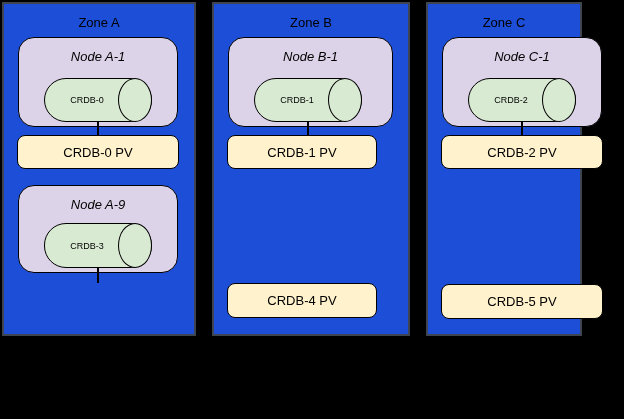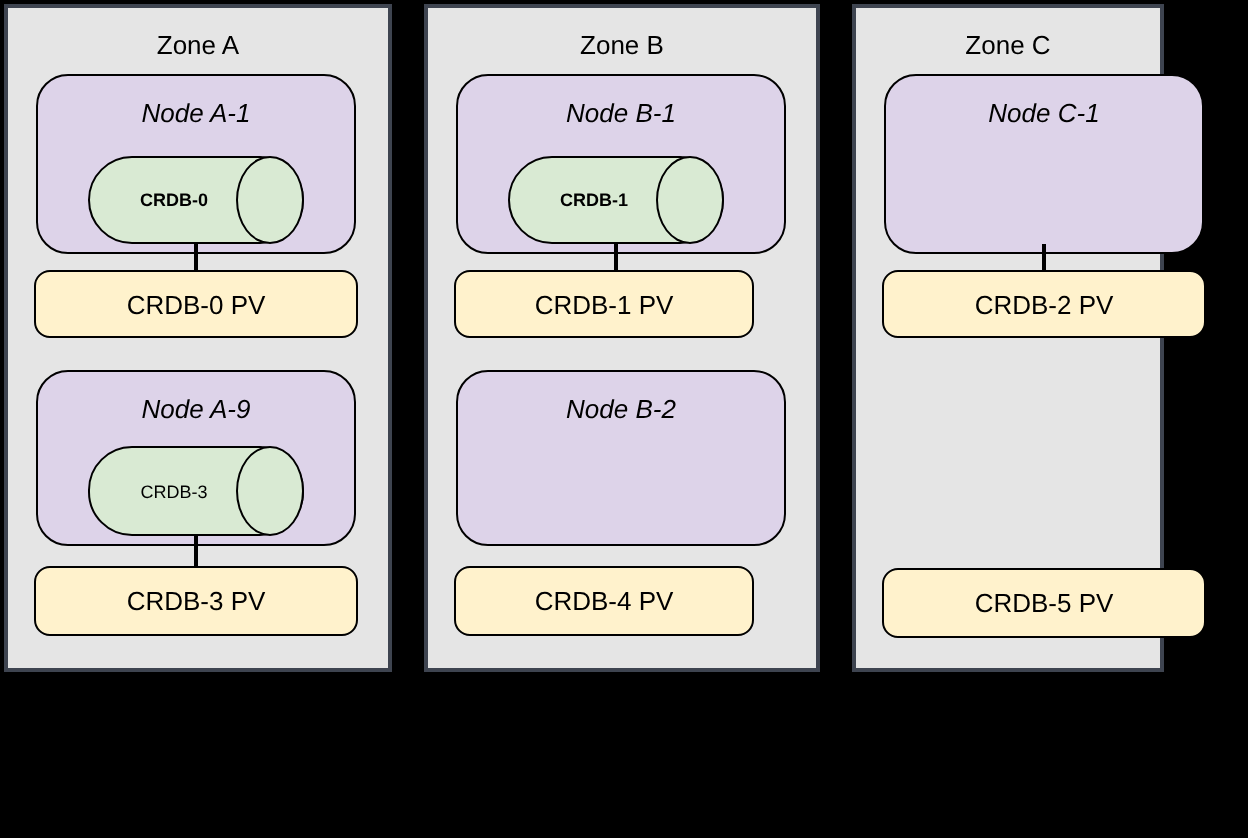--- a/index.html
+++ b/index.html
@@ -9,21 +9,21 @@
     height: 419px;
     background: #000000;
     overflow: hidden;
     font-family: "Liberation Sans", sans-serif;
     color: #000000;
   }
   .zone {
     position: absolute;
     top: 2px;
     height: 334px;
-    background: #e5e5e5;
+    background: #1d4ed8;
     border: 2px solid #3e4450;
     box-sizing: border-box;
   }
   #zone-a { left: 2px;   width: 194px; }
   #zone-b { left: 212px; width: 198px; }
   #zone-c { left: 426px; width: 156px; }
 
   .zone-title {
     position: absolute;
     top: 11px; left: 0; right: 0;
@@ -55,21 +55,21 @@
   .cylinder {
     position: absolute;
     left: 40px;
     width: 108px;
     height: 44px;
     background: #d9ead3;
     border: 1px solid #000000;
     border-radius: 22px;
     box-sizing: border-box;
   }
-  .cyl-1 { top: 74px; font-weight: bold; }
+  .cyl-1 { top: 74px; }
   .cyl-2 { top: 219px; height: 45px; }
   .cyl-cap {
     position: absolute;
     top: -1px; bottom: -1px; right: -1px;
     width: 34px;
     background: #d9ead3;
     border: 1px solid #000000;
     border-radius: 50%;
     box-sizing: border-box;
   }
@@ -130,53 +130,51 @@
     </div>
 
     <div class="node node-2">
       <span class="node-label">Node A-9</span>
     </div>
     <div class="cylinder cyl-2">
       <span class="cyl-cap"></span>
       <span class="cyl-label">CRDB-3</span>
     </div>
     <div class="vline vline-2"></div>
-    <div class="pv pv-2">
-      <span>CRDB-3 PV</span>
-    </div>
   </div>
 
   <div class="zone" id="zone-b">
     <div class="zone-title">Zone B</div>
 
     <div class="node node-1">
       <span class="node-label">Node B-1</span>
     </div>
     <div class="cylinder cyl-1">
       <span class="cyl-cap"></span>
       <span class="cyl-label">CRDB-1</span>
     </div>
     <div class="vline vline-1"></div>
     <div class="pv pv-1">
       <span>CRDB-1 PV</span>
     </div>
 
-    <div class="node node-2">
-      <span class="node-label">Node B-2</span>
-    </div>
     <div class="pv pv-2">
       <span>CRDB-4 PV</span>
     </div>
   </div>
 
   <div class="zone" id="zone-c">
     <div class="zone-title">Zone C</div>
 
     <div class="node node-1">
       <span class="node-label">Node C-1</span>
+    </div>
+    <div class="cylinder cyl-1">
+      <span class="cyl-cap"></span>
+      <span class="cyl-label">CRDB-2</span>
     </div>
     <div class="vline vline-1"></div>
     <div class="pv pv-1">
       <span>CRDB-2 PV</span>
     </div>
 
     <div class="pv pv-2">
       <span>CRDB-5 PV</span>
     </div>
   </div>

